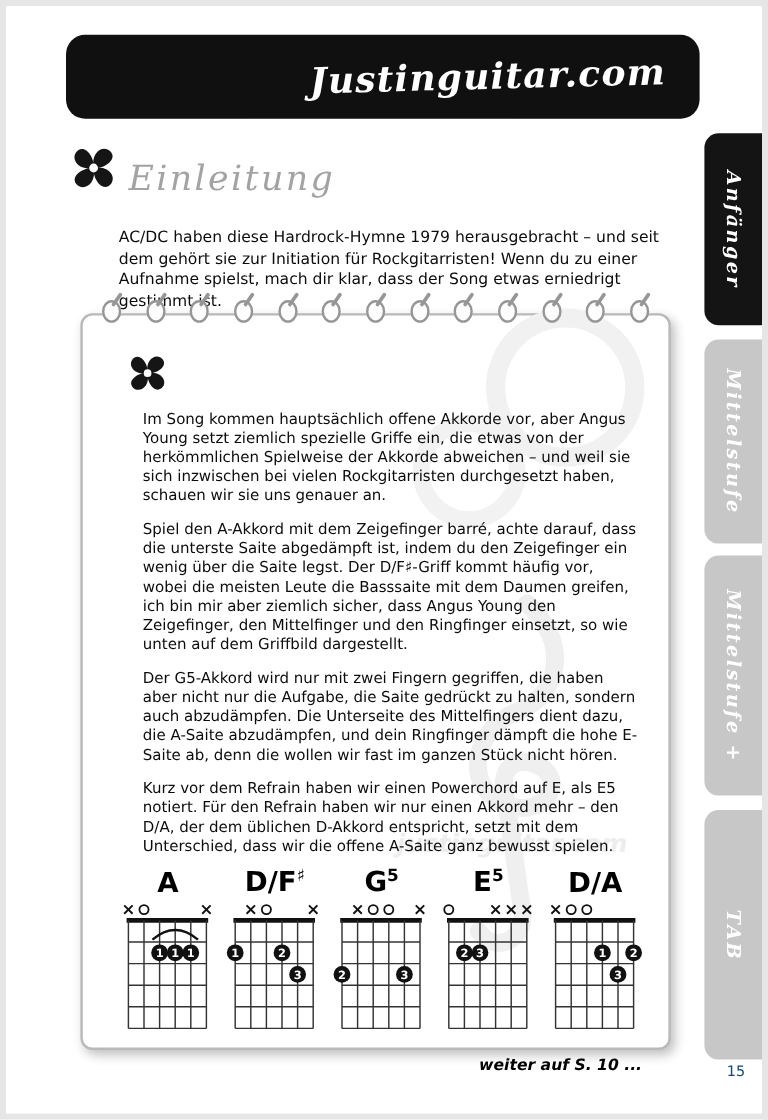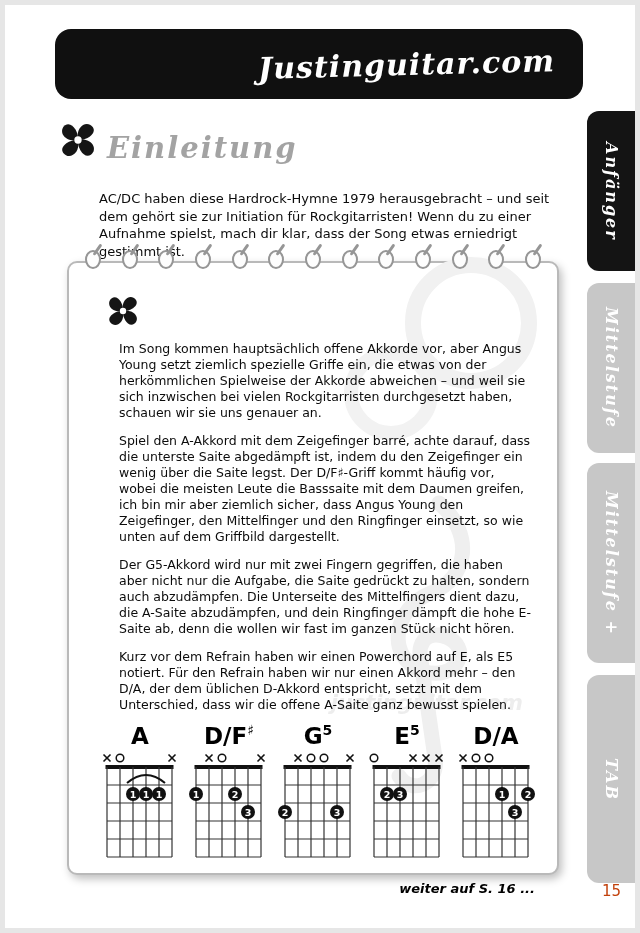--- a/index.html
+++ b/index.html
@@ -39,21 +39,21 @@
   }
   #tab0{top:106px;height:160px;}
   #tab1{top:278px;height:170px;}
   #tab2{top:458px;height:200px;}
   #tab3{top:670px;height:208px;}
 
   
   .script-head{
     position:absolute;color:#a3a3a3;
     font-family:"DejaVu Serif","Liberation Serif",serif;
-    font-style:italic;font-weight:700;letter-spacing:2px;white-space:nowrap;
+    font-style:italic;font-weight:400;letter-spacing:2px;white-space:nowrap;
   }
   #intro-heading{left:102px;top:126px;font-size:29px;}
   .pinwheel{position:absolute;}
   #intro-icon{left:50px;top:112px;width:46px;height:46px;}
 
   .intro-text{
     position:absolute;left:94px;top:172px;width:456px;
     font-size:13px;line-height:17.5px;color:#0c0c0c;
   }
 
@@ -100,21 +100,21 @@
     font-family:"DejaVu Sans","Liberation Sans",sans-serif;white-space:nowrap;
   }
   .chord-name sup{font-size:14px;}
 
   
   .footer-note{
     position:absolute;right:100px;bottom:32px;
     font-style:italic;font-weight:bold;font-size:13px;color:#000;
   }
   .page-number{
-    position:absolute;right:14px;bottom:28px;font-size:15px;color:#c2410c;text-align:right;
+    position:absolute;right:14px;bottom:28px;font-size:12px;color:#0c4a6e;text-align:right;
   }
 </style>
 </head>
 <body>
 
 <div class="page">
 
   <div class="banner">
     <span class="logo">Justinguitar.com</span>
   </div>
@@ -307,16 +307,16 @@
             <circle cx="49" cy="43" r="7" fill="#111"></circle>
             <text x="49" y="46.5" text-anchor="middle" fill="#fff" font-size="9.5" font-weight="bold" font-family="DejaVu Sans, sans-serif">1</text>
             <circle cx="62" cy="61" r="7" fill="#111"></circle>
             <text x="62" y="64.5" text-anchor="middle" fill="#fff" font-size="9.5" font-weight="bold" font-family="DejaVu Sans, sans-serif">3</text>
             <circle cx="75" cy="43" r="7" fill="#111"></circle>
             <text x="75" y="46.5" text-anchor="middle" fill="#fff" font-size="9.5" font-weight="bold" font-family="DejaVu Sans, sans-serif">2</text>
           </svg></div>
       </div>
   </div>
 
-  <div class="footer-note">weiter auf S. 16 ...</div>
+  <div class="footer-note">weiter auf S. 10 ...</div>
   <div class="page-number">15</div>
 
 </div>
 
 </body></html>

